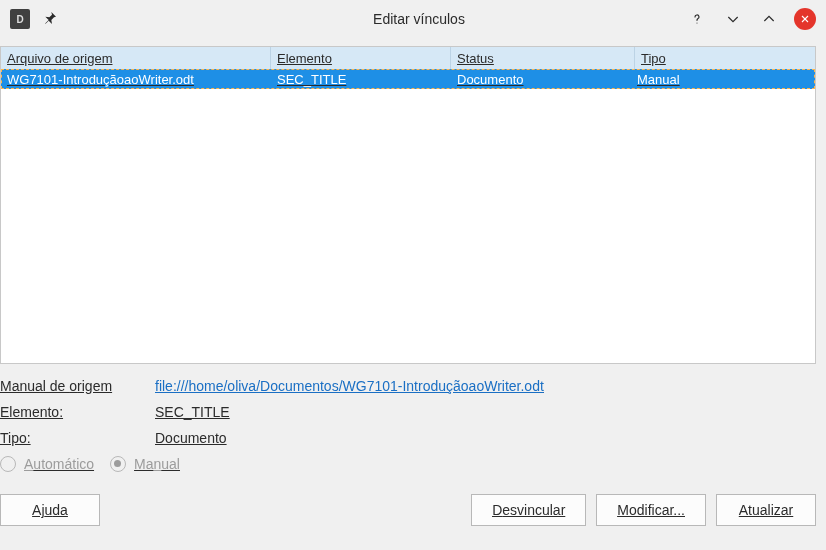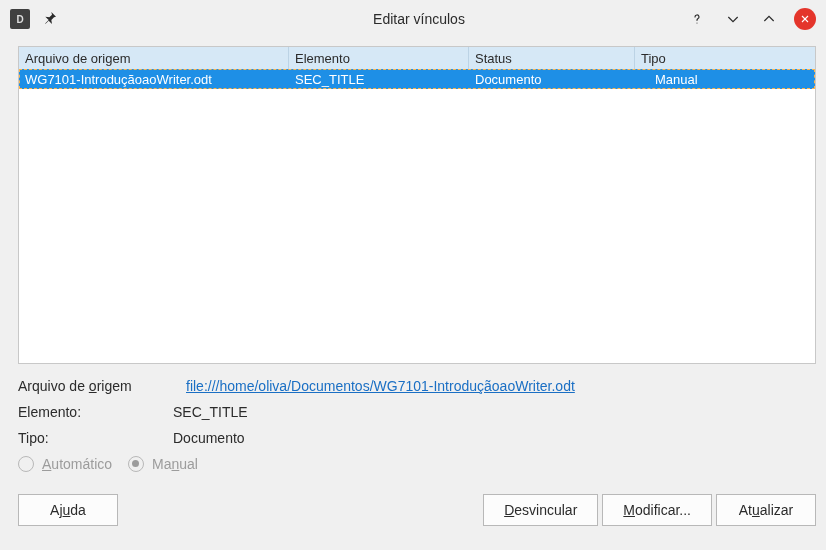--- a/index.html
+++ b/index.html
@@ -71,23 +71,24 @@
     border-radius: 50%;
     background: #e4352b;
     display: flex; align-items: center; justify-content: center;
     cursor: pointer;
   }
   .tb-close svg { width: 12px; height: 12px; stroke: #fff; stroke-width: 2.2; }
 
   
   .content {
     flex: 1;
-    padding: 8px 10px 12px 18px;
+    padding: 8px 10px 12px 0;
     display: flex;
     flex-direction: column;
+    text-decoration: underline;
   }
   .table-wrap {
     border: 1px solid #c8c8c8;
     background: #fff;
     height: 318px;
     display: flex;
     flex-direction: column;
     overflow: hidden;
   }
   .thead {
@@ -134,21 +135,21 @@
   .details {
     margin-top: 14px;
     display: grid;
     grid-template-columns: 155px 1fr;
     row-gap: 10px;
     font-size: 14px;
     color: #2b2b2b;
   }
   .details-label { color: #2b2b2b; }
   .details-value { color: #2b2b2b; }
-  .link { color: #1a6fc4; text-decoration: underline; cursor: pointer; margin-left: 13px; }
+  .link { color: #1a6fc4; text-decoration: underline; cursor: pointer; }
 
   .radio-group {
     display: flex;
     gap: 16px;
     align-items: center;
   }
   .radio {
     display: flex;
     align-items: center;
     gap: 8px;
@@ -170,21 +171,21 @@
     border-radius: 50%;
     background: #9c9c9c;
   }
   .radio input[disabled] { border-color: #b8b8b8; }
   .u { text-decoration: underline; }
 
   
   .button-row {
     margin-top: 22px;
     display: flex;
-    gap: 4px;
+    gap: 10px;
   }
   .button-row .spacer { flex: 1; }
   button.btn {
     background: #fcfcfc;
     border: 1px solid #b8b8b8;
     padding: 7px 20px;
     font-size: 14px;
     font-family: inherit;
     color: #2b2b2b;
     cursor: pointer;
@@ -246,21 +247,21 @@
           <div class="td col-src">WG7101-IntroduçãoaoWriter.odt</div>
           <div class="td col-elem">SEC_TITLE</div>
           <div class="td col-type">Documento</div>
           <div class="td col-status">Manual</div>
         </div>
       </div>
     </div>
 
     <div class="details">
       <div class="details-label">
-        <span>Arquivo de </span><span class="u">o</span><span>rigem</span>
+        <span>Manual de </span><span class="u">o</span><span>rigem</span>
       </div>
       <div class="details-value">
         <a class="link">file:///home/oliva/Documentos/WG7101-IntroduçãoaoWriter.odt</a>
       </div>
 
       <div class="details-label">Elemento:</div>
       <div class="details-value">SEC_TITLE</div>
 
       <div class="details-label">Tipo:</div>
       <div class="details-value">Documento</div>

